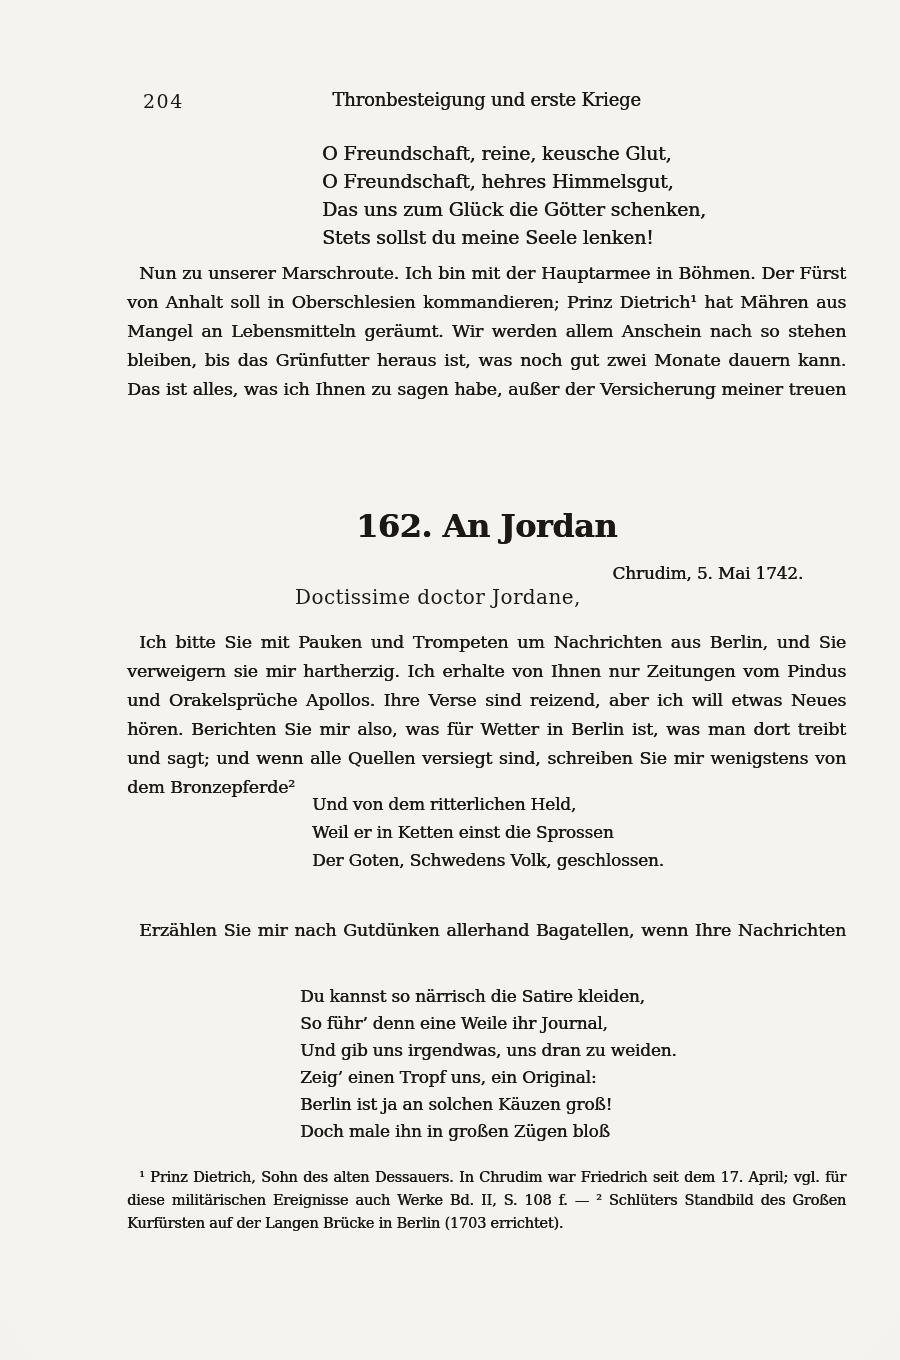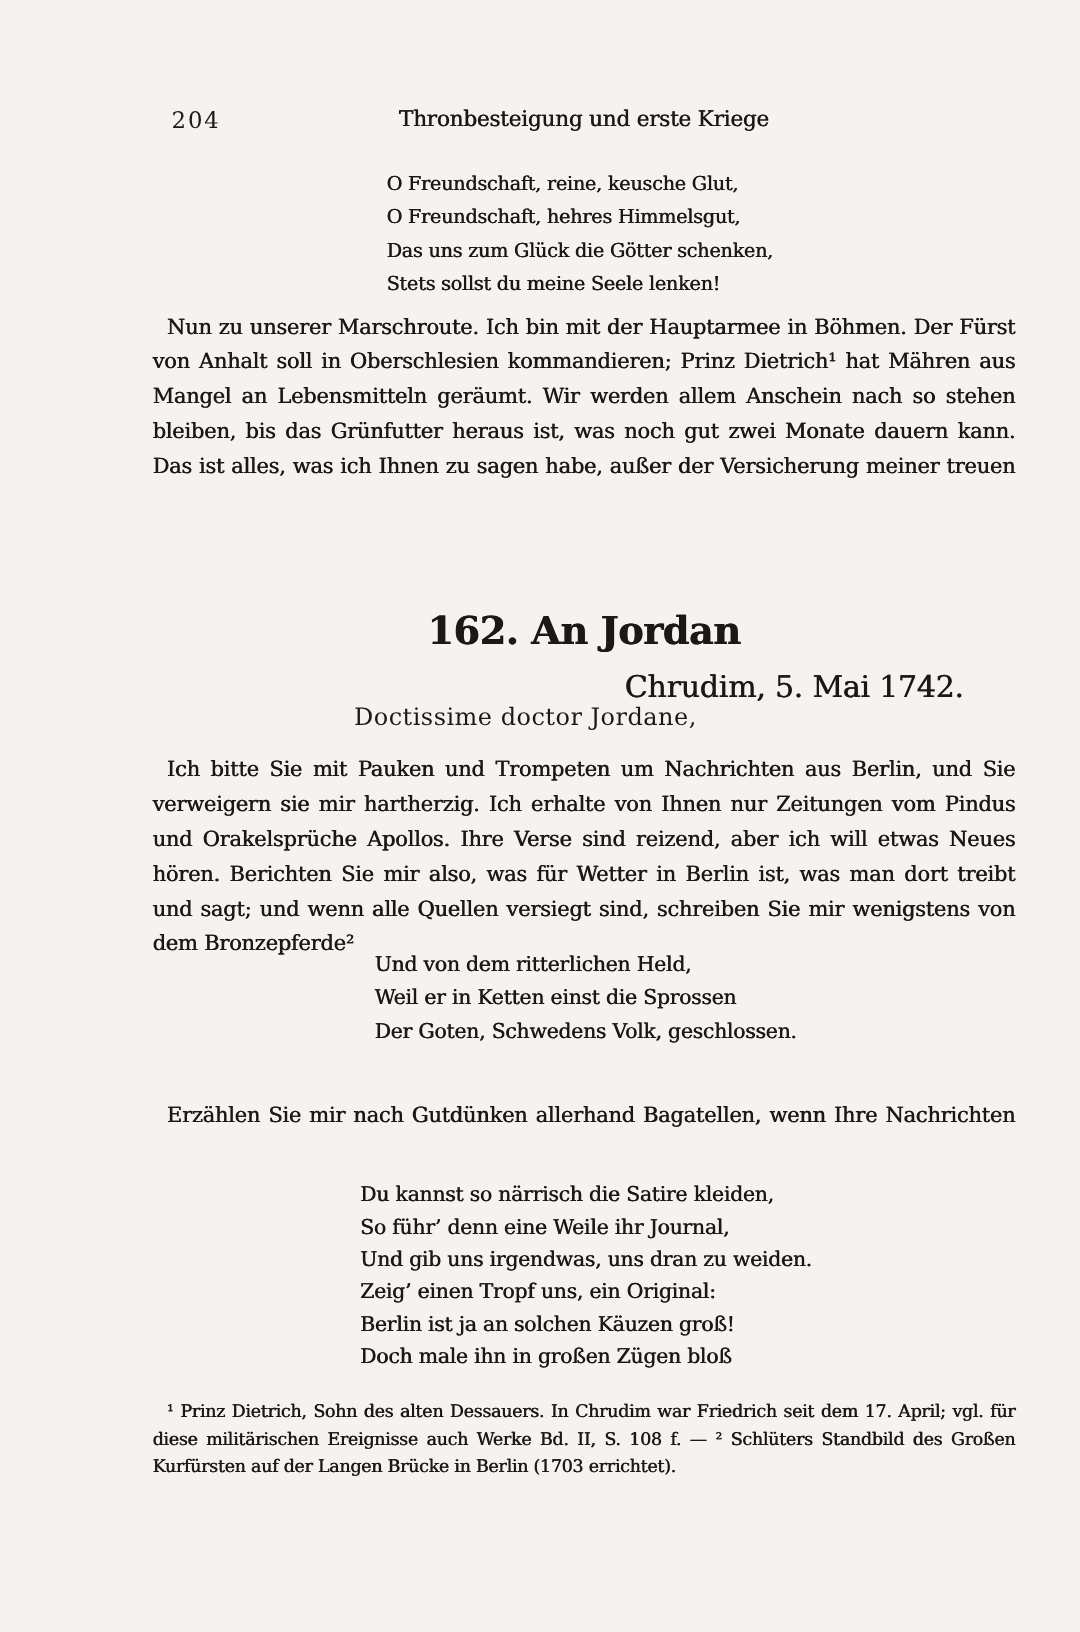--- a/index.html
+++ b/index.html
@@ -20,24 +20,24 @@
   }
   .antiqua{
     font-family:"DejaVu Serif", serif;
     letter-spacing:0.4px;
   }
   .ln{display:block;}
   .just{text-align:justify;text-align-last:justify;}
   .ind{text-indent:12px;}
   .running-header{width:719px;text-align:center;font-size:18px;line-height:24px;}
   .page-number{font-size:19px;line-height:24px;letter-spacing:1.5px;}
-  .poem1{font-size:16px;line-height:28px;}
+  .poem1{font-size:19px;line-height:28px;}
   .para{width:719px;font-size:17.5px;line-height:29px;}
   .heading{width:719px;text-align:center;font-size:32px;line-height:44px;font-weight:700;letter-spacing:-0.5px;}
-  .dateline{width:676px;text-align:right;font-size:25px;line-height:26px;}
+  .dateline{width:676px;text-align:right;font-size:17px;line-height:26px;}
   .salutation{font-size:20px;line-height:26px;}
   .verse{font-size:17px;}
   .verse1{line-height:28px;}
   .verse2{line-height:27px;}
   .footnote{width:719px;font-size:14.5px;line-height:23px;}
 </style>
 </head>
 <body>
 
 <div class="page">

